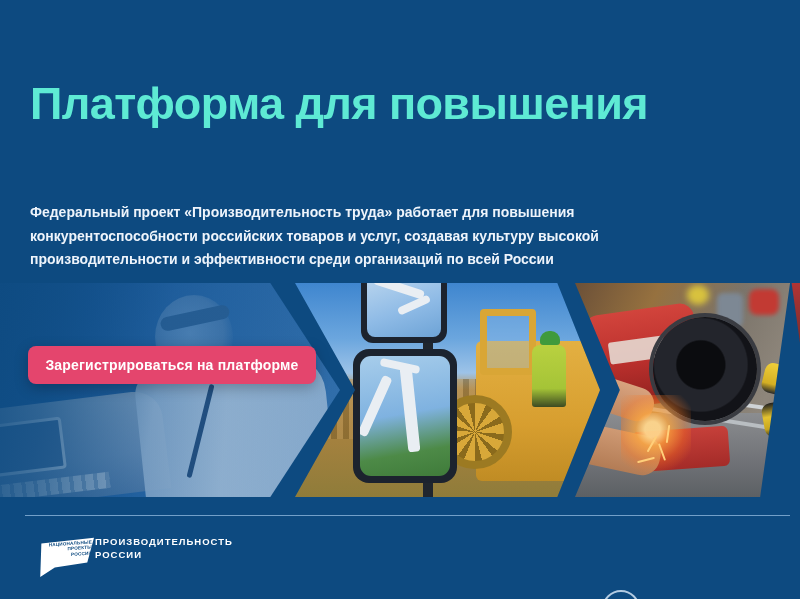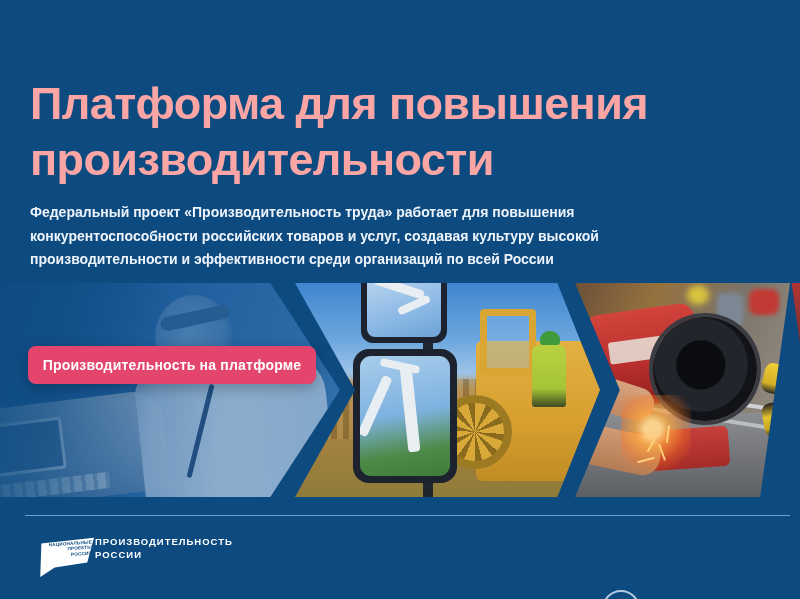--- a/index.html
+++ b/index.html
@@ -8,21 +8,21 @@
     position:relative;
     background:#0d4a80;
     font-family:"Liberation Sans", sans-serif;
     color:#ffffff;
   }
 
   
   .hero-title {
     position:absolute; left:30px; top:76px;
     font-size:45px; font-weight:bold; letter-spacing:-0.6px;
-    line-height:56px; color:#fca5a5;
+    line-height:56px; color:#5eead4;
   }
   .hero-desc {
     position:absolute; left:30px; top:201px; width:600px;
     font-size:14px; font-weight:bold; line-height:23.5px;
     color:#eef4fb;
   }
   .about-row {
     position:absolute; left:28px; top:293px;
     display:flex; align-items:center; gap:11px;
     cursor:pointer;
@@ -181,21 +181,20 @@
 
   
   .scroll-circle { position:absolute; left:602px; top:590px; width:38px; height:38px;
         border-radius:50%; border:2px solid rgba(220,235,250,0.8); background:transparent; }
 </style>
 </head>
 <body>
 
 <h1 class="hero-title">
   <span>Платформа для повышения</span><br>
-  <span>производительности</span>
 </h1>
 
 <p class="hero-desc">Федеральный проект «Производительность труда» работает для повышения конкурентоспособности российских товаров и услуг, создавая культуру высокой производительности и эффективности среди организаций по всей России</p>
 
 <div class="about-row">
   <span class="play-icon">
       <span class="tri"></span>
     </span>
   <a class="about-link" href="#">О платформе</a>
 </div>
@@ -255,21 +254,21 @@
         <i></i>
         <i></i>
       </div>
     <div class="tape1"></div>
     <div class="tape2"></div>
   </div>
 
   <div class="panel p4"></div>
 </div>
 
-<button class="register-btn">Производительность на платформе</button>
+<button class="register-btn">Зарегистрироваться на платформе</button>
 
 <div class="divider"></div>
 
 <div class="logo-wrap">
   <div class="logo-flag">
     <div class="txt">
       <span>НАЦИОНАЛЬНЫЕ</span><br>
       <span>ПРОЕКТЫ</span><br>
       <span>РОССИИ</span>
     </div>

